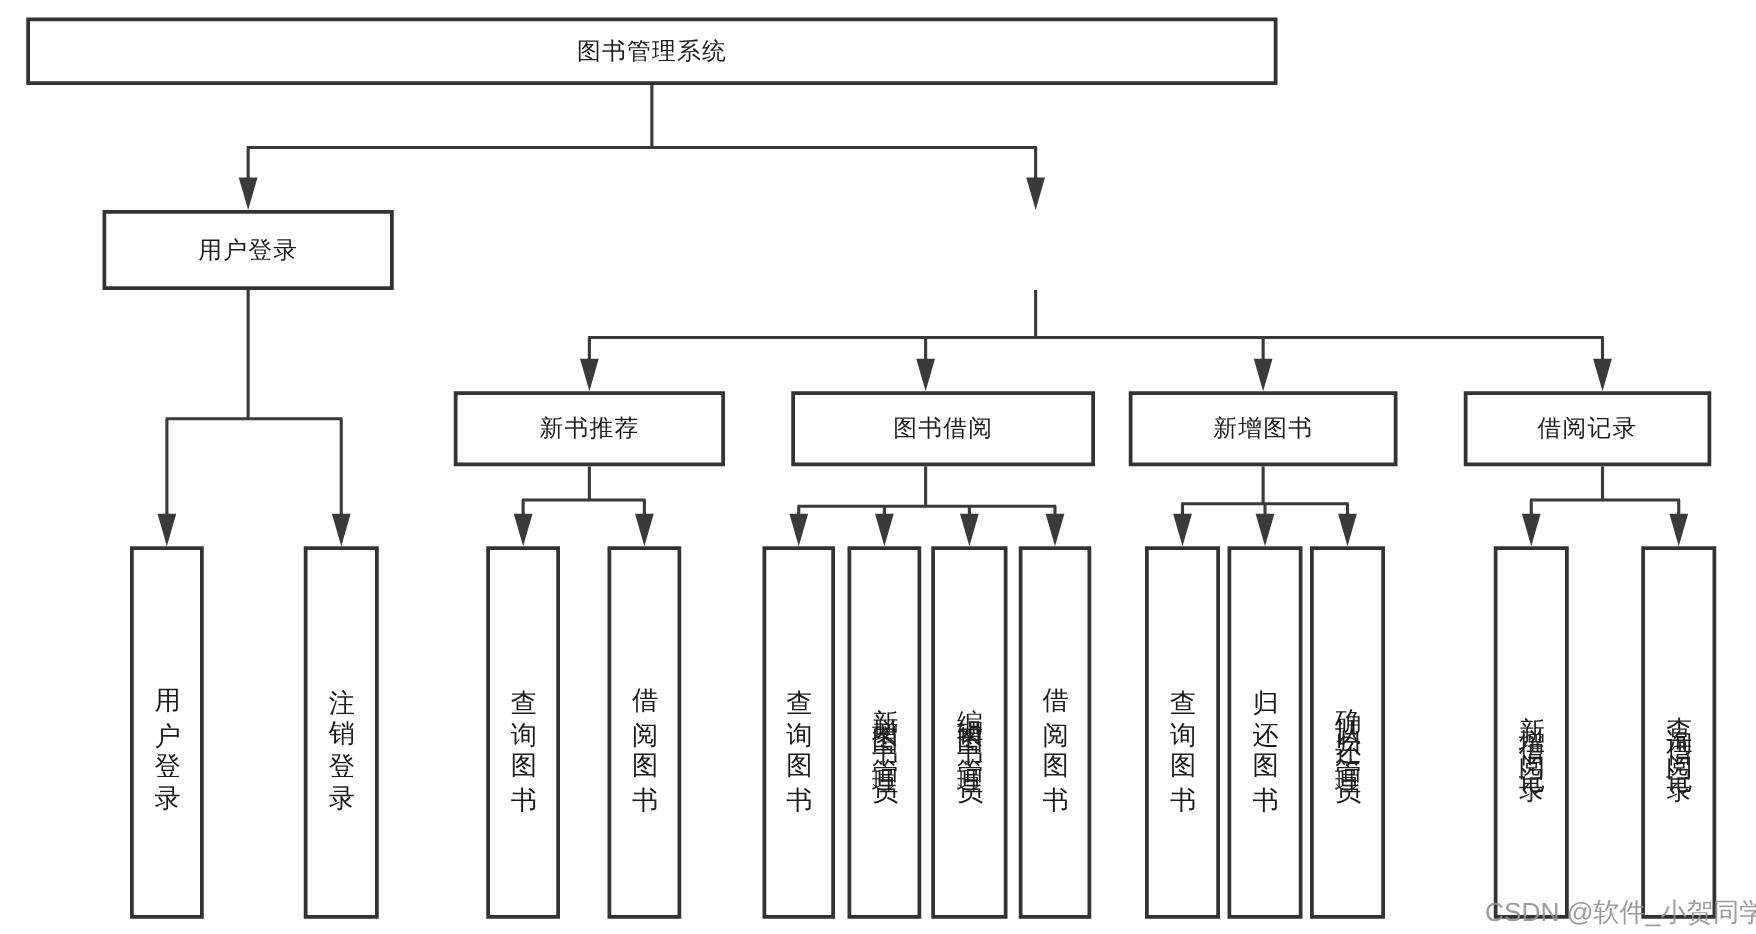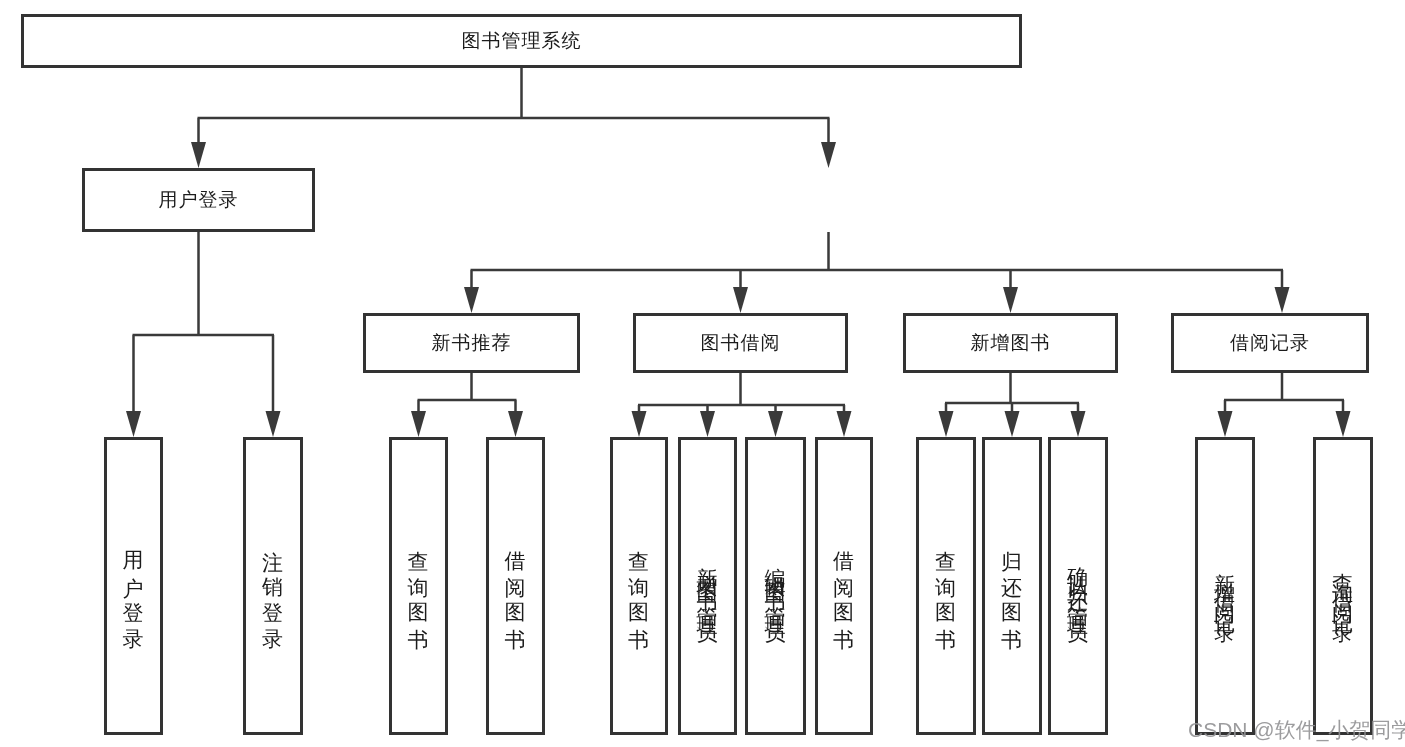--- a/index.html
+++ b/index.html
@@ -36,21 +36,21 @@
   .hlabel {
     font-size: 19px;
     letter-spacing: 1px;
     white-space: nowrap;
   }
   .root  { left: 21px;  top: 14px;  width: 1001px; height: 54px; justify-content: center; }
   .lv2-a { left: 82px;  top: 168px; width: 233px;  height: 64px; }
   .lv2-b { left: 712px; top: 168px; width: 233px;  height: 64px; }
   .lv3   { top: 313px; height: 60px; }
   .g1 { left: 363px;  width: 217px; }
-  .g2 { left: 633px;  width: 215px; }
+  .g2 { left: 633px;  width: 243px; }
   .g3 { left: 903px;  width: 215px; }
   .g4 { left: 1171px; width: 198px; }
   .leaf {
     top: 437px;
     height: 298px;
   }
   .vtext {
     writing-mode: vertical-rl;
     text-orientation: mixed;
     font-size: 21px;

